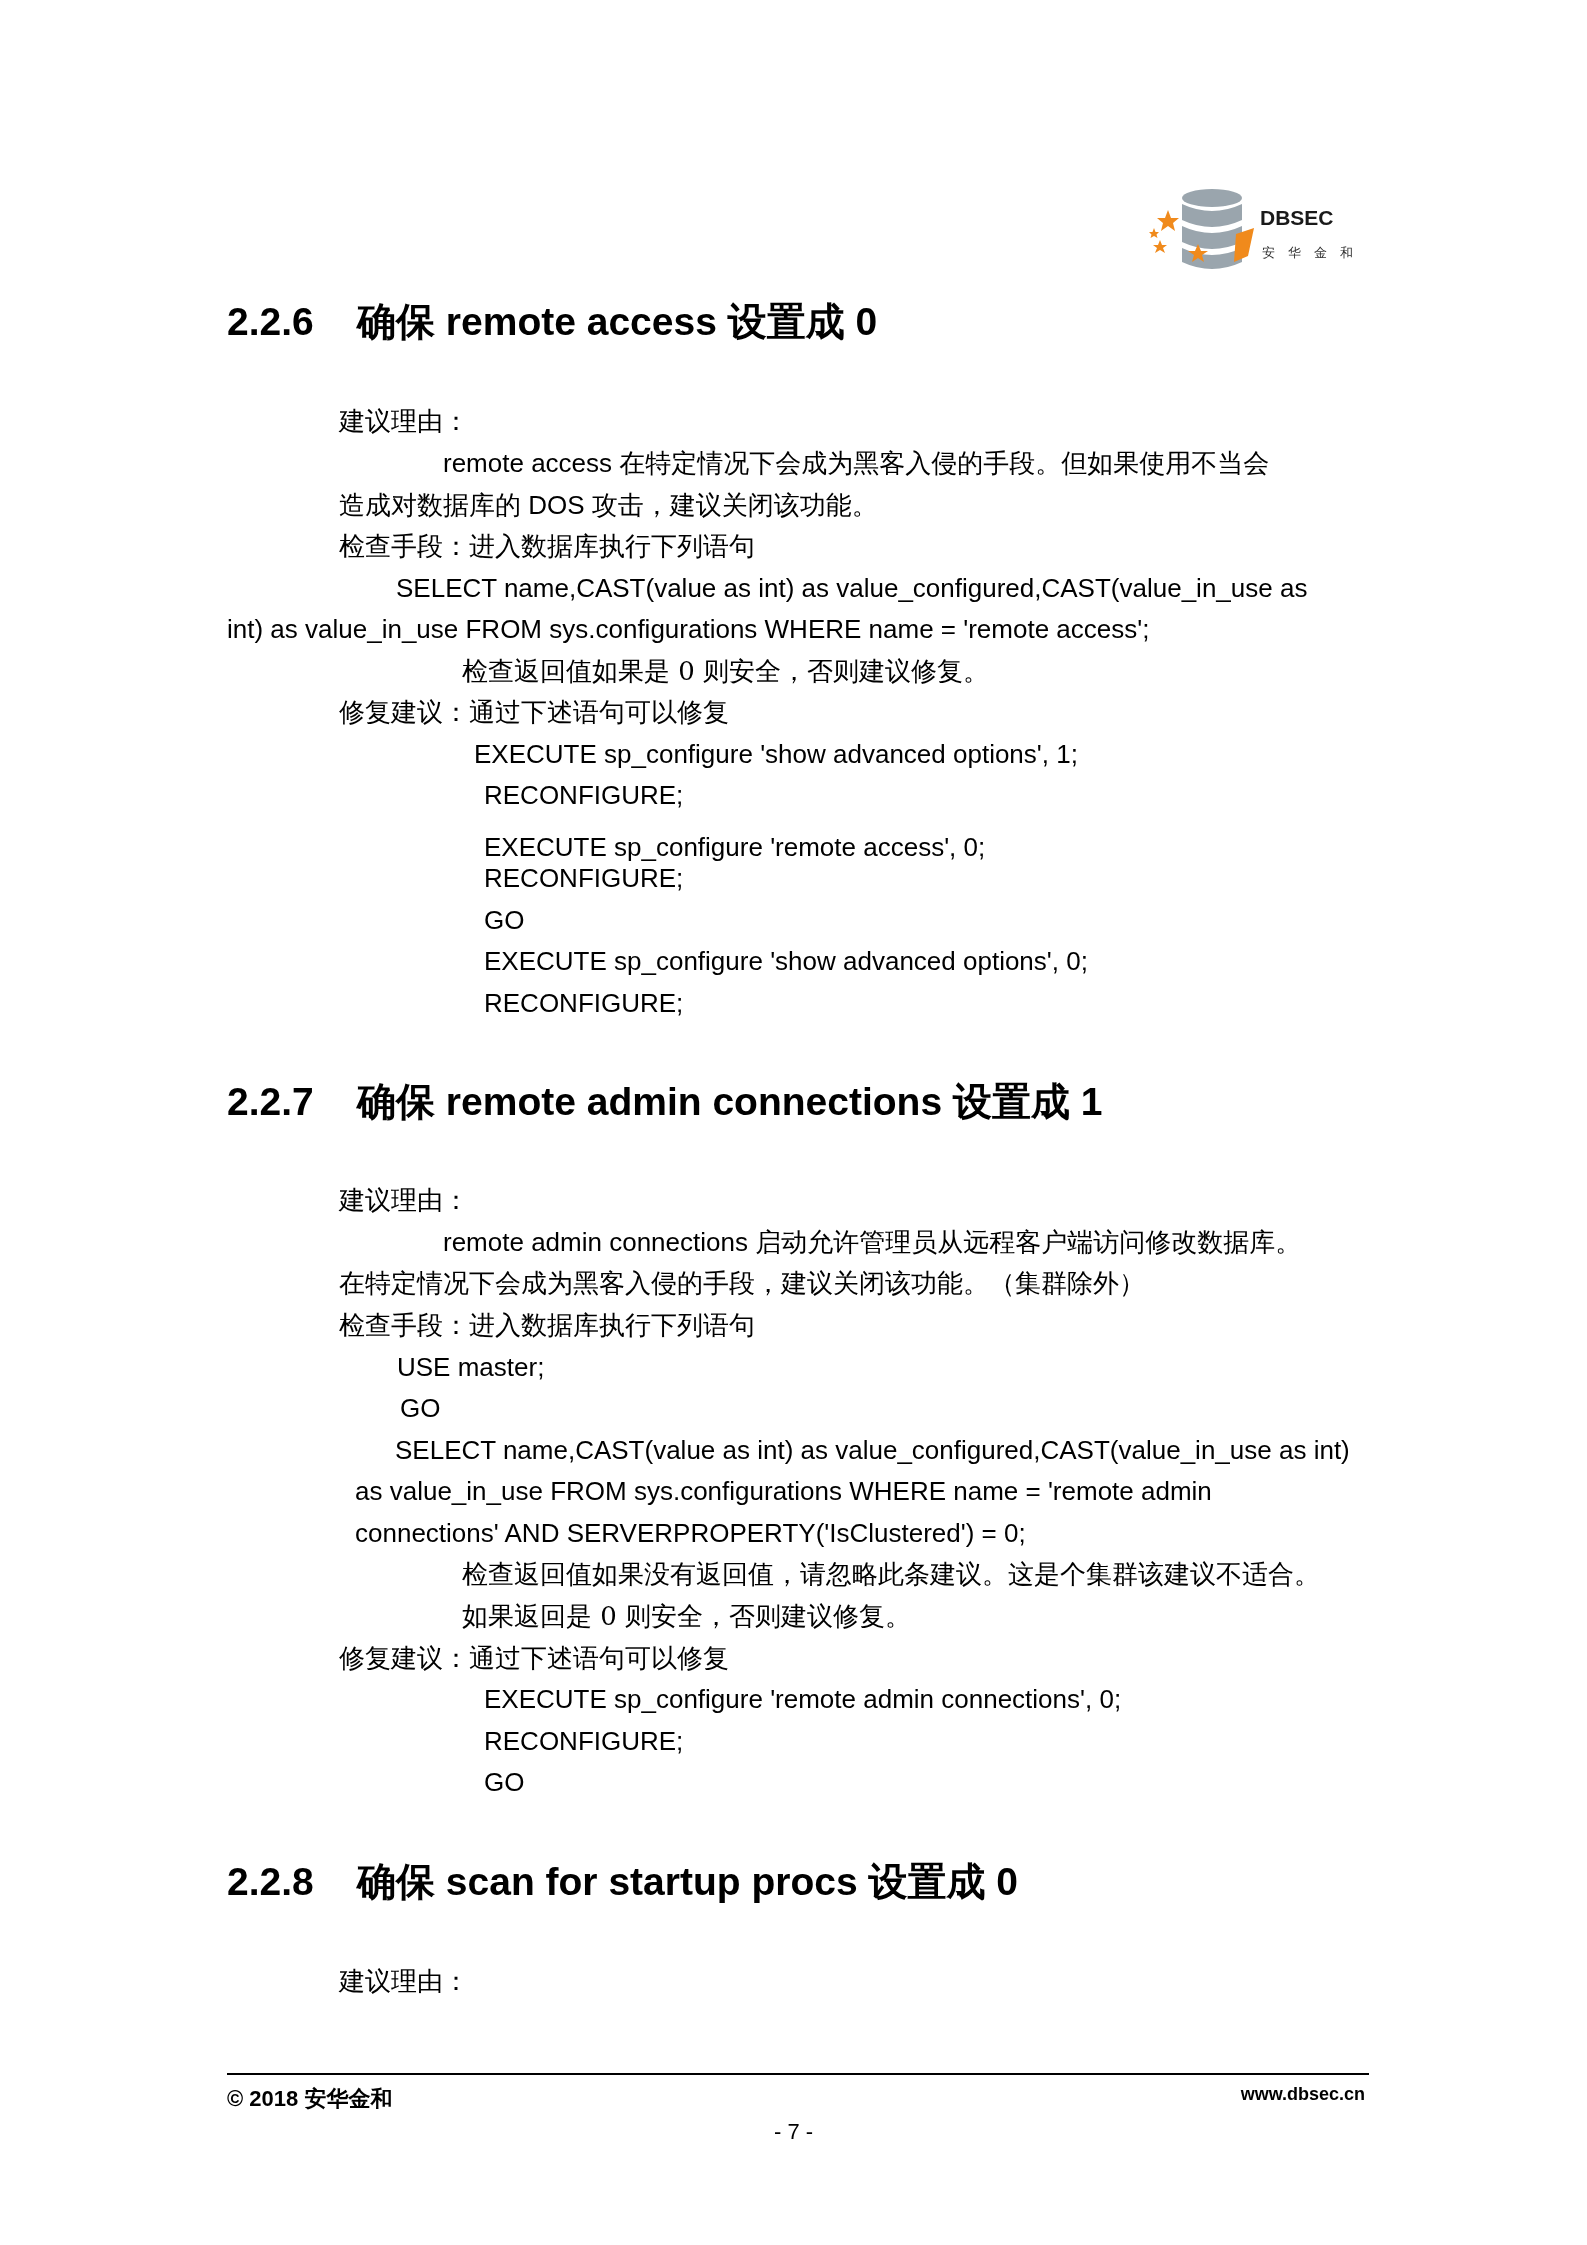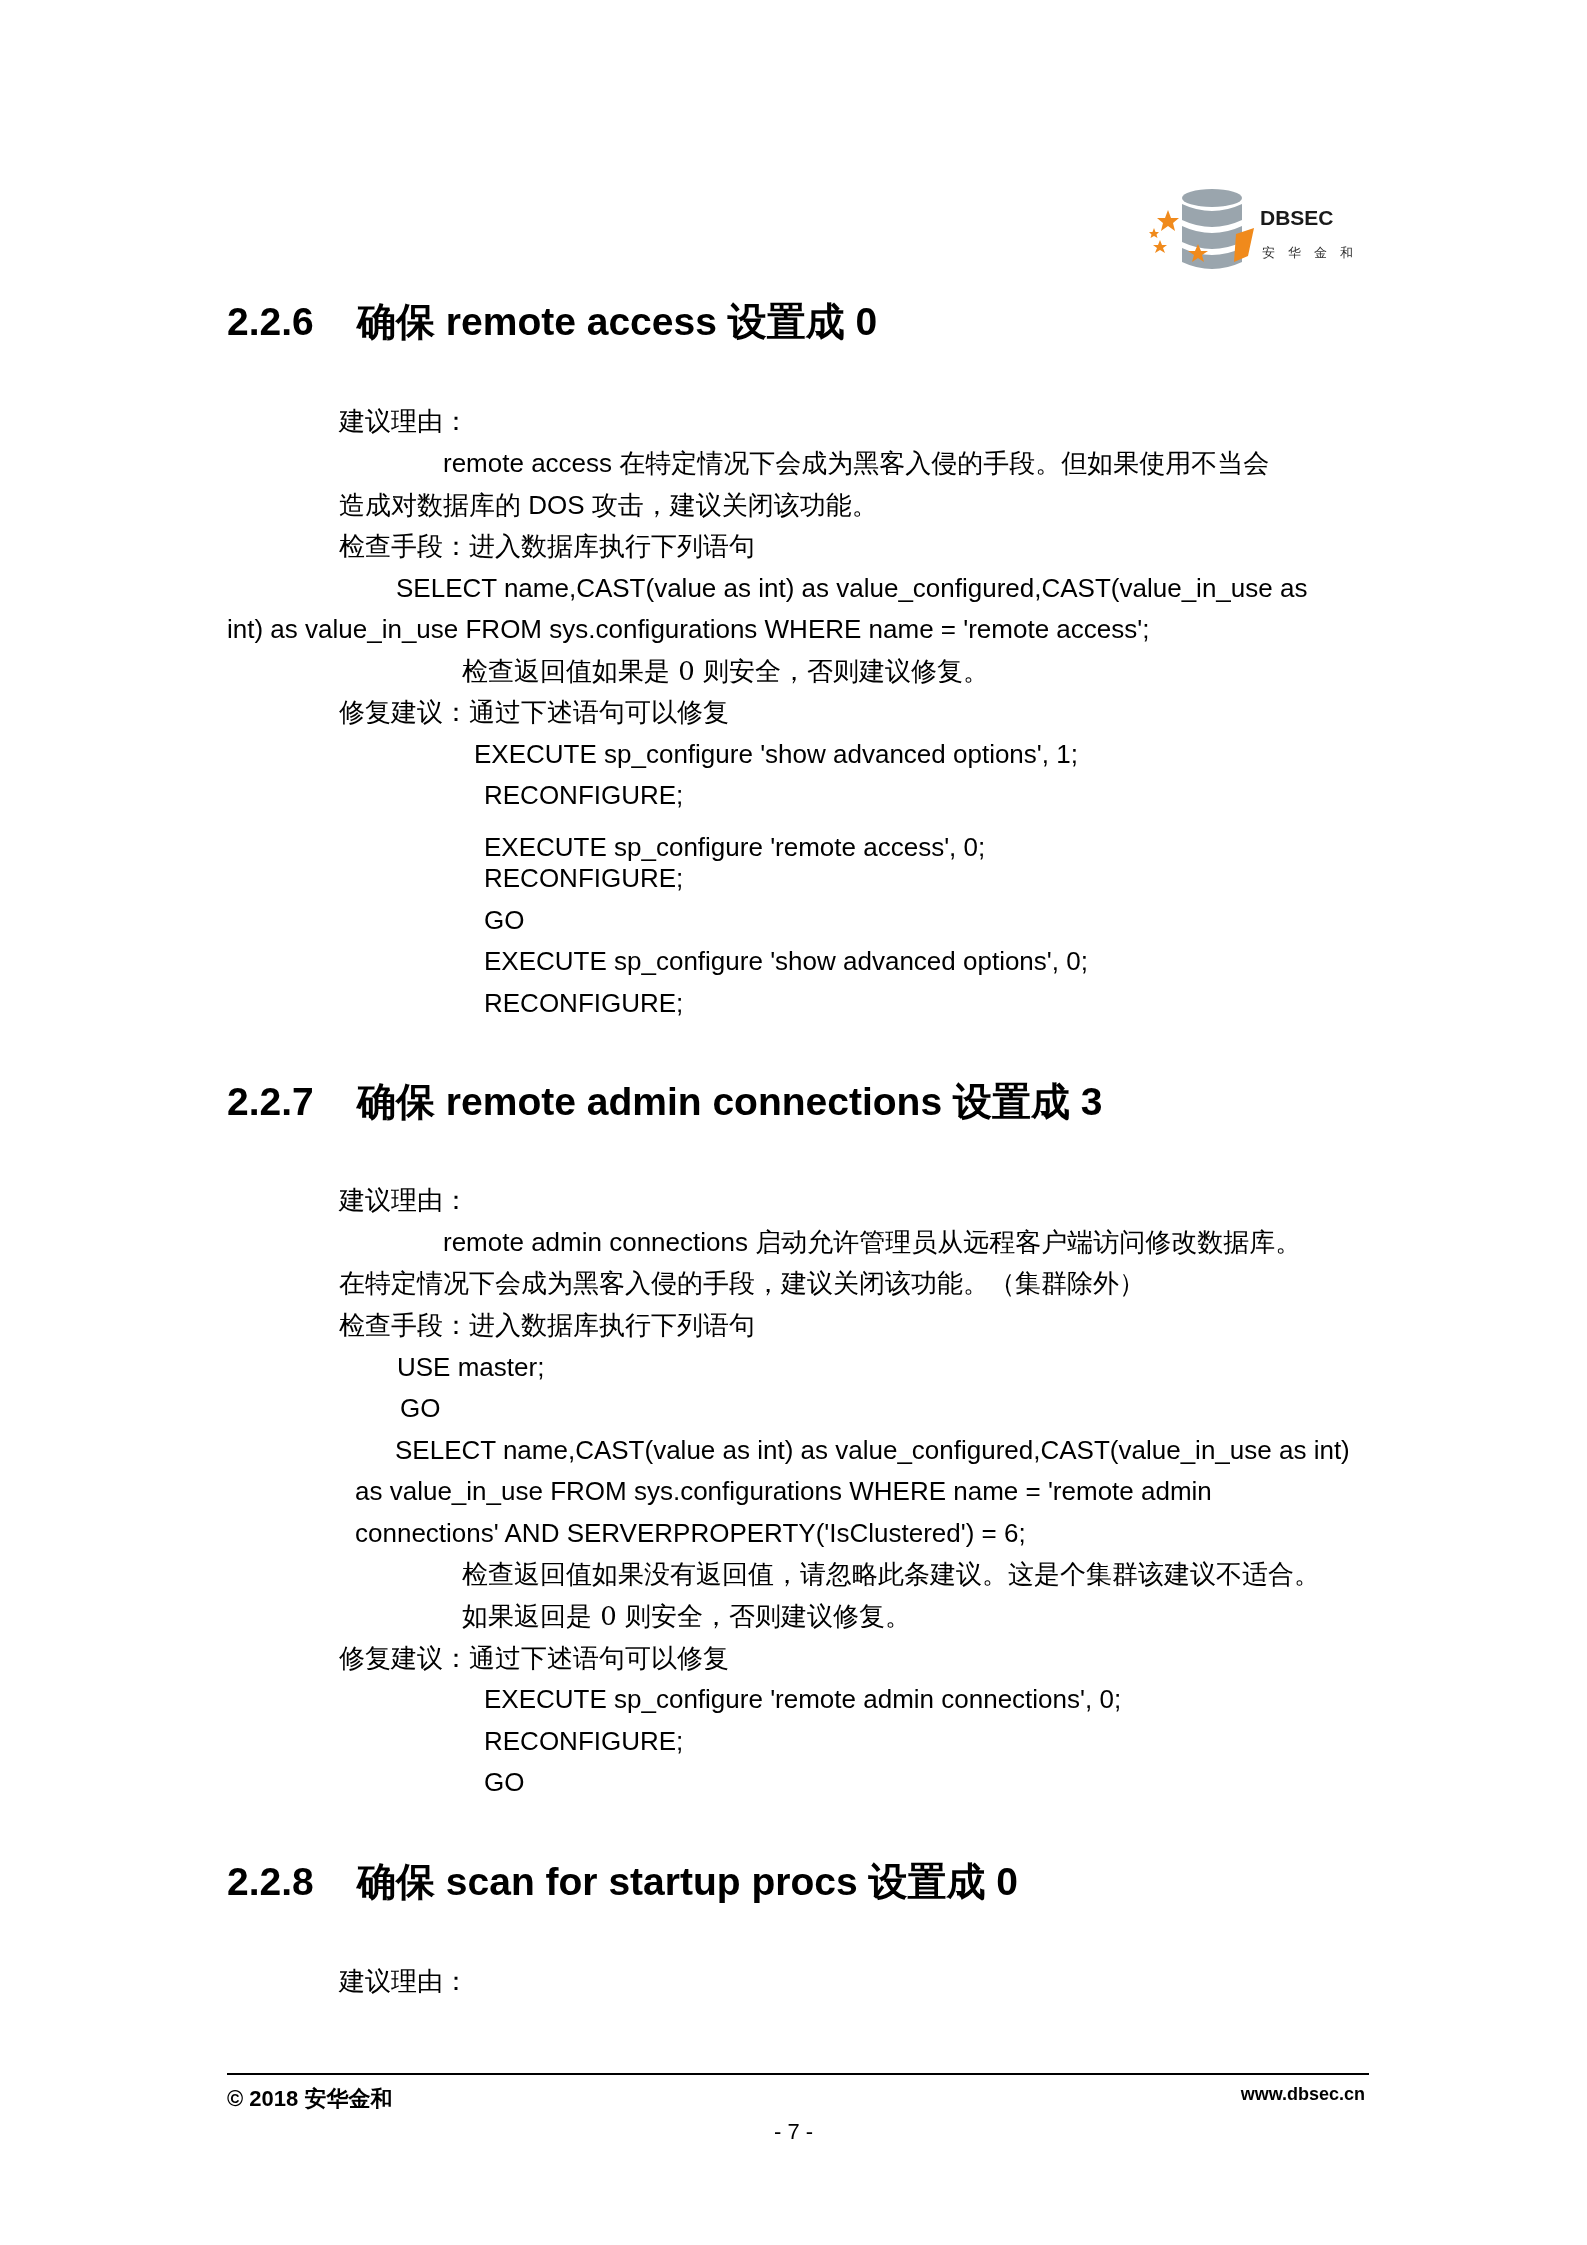--- a/index.html
+++ b/index.html
@@ -59,32 +59,32 @@
 <div class="line" style="left:474px; top:739px;">EXECUTE sp_configure 'show advanced options', 1;</div>
 <div class="line" style="left:484px; top:780px;">RECONFIGURE;</div>
 <div class="line" style="left:484px; top:832px;">EXECUTE sp_configure 'remote access', 0;</div>
 <div class="line" style="left:484px; top:863px;">RECONFIGURE;</div>
 <div class="line" style="left:484px; top:905px;">GO</div>
 <div class="line" style="left:484px; top:946px;">EXECUTE sp_configure 'show advanced options', 0;</div>
 <div class="line" style="left:484px; top:988px;">RECONFIGURE;</div>
 
 <div class="h" style="left:227px; top:1080px; width:1200px;">
   <span class="num">2.2.7</span>
-  <span class="ttl">确保 remote admin connections  设置成 3</span>
+  <span class="ttl">确保 remote admin connections  设置成 1</span>
 </div>
 
 <div class="line cjk" style="left:339px; top:1185px;">建议理由：</div>
 <div class="line" style="left:443px; top:1227px;">remote admin connections 启动允许管理员从远程客户端访问修改数据库。</div>
 <div class="line" style="left:339px; top:1268px;">在特定情况下会成为黑客入侵的手段，建议关闭该功能。（集群除外）</div>
 <div class="line cjk" style="left:339px; top:1310px;">检查手段：进入数据库执行下列语句</div>
 <div class="line" style="left:397px; top:1352px;">USE master;</div>
 <div class="line" style="left:400px; top:1393px;">GO</div>
 <div class="line" style="left:395px; top:1435px;">SELECT name,CAST(value as int) as value_configured,CAST(value_in_use as int)</div>
 <div class="line" style="left:355px; top:1476px;">as value_in_use FROM sys.configurations WHERE name = 'remote admin</div>
-<div class="line" style="left:355px; top:1518px;">connections' AND SERVERPROPERTY('IsClustered') = 6;</div>
+<div class="line" style="left:355px; top:1518px;">connections' AND SERVERPROPERTY('IsClustered') = 0;</div>
 <div class="line cjk" style="left:462px; top:1559px;">检查返回值如果没有返回值，请忽略此条建议。这是个集群该建议不适合。</div>
 <div class="line cjk" style="left:462px; top:1601px;">如果返回是 0 则安全，否则建议修复。</div>
 <div class="line cjk" style="left:339px; top:1643px;">修复建议：通过下述语句可以修复</div>
 <div class="line" style="left:484px; top:1684px;">EXECUTE sp_configure 'remote admin connections', 0;</div>
 <div class="line" style="left:484px; top:1726px;">RECONFIGURE;</div>
 <div class="line" style="left:484px; top:1767px;">GO</div>
 
 <div class="h" style="left:227px; top:1860px; width:1200px;">
   <span class="num">2.2.8</span>
   <span class="ttl">确保 scan for startup procs  设置成 0</span>

